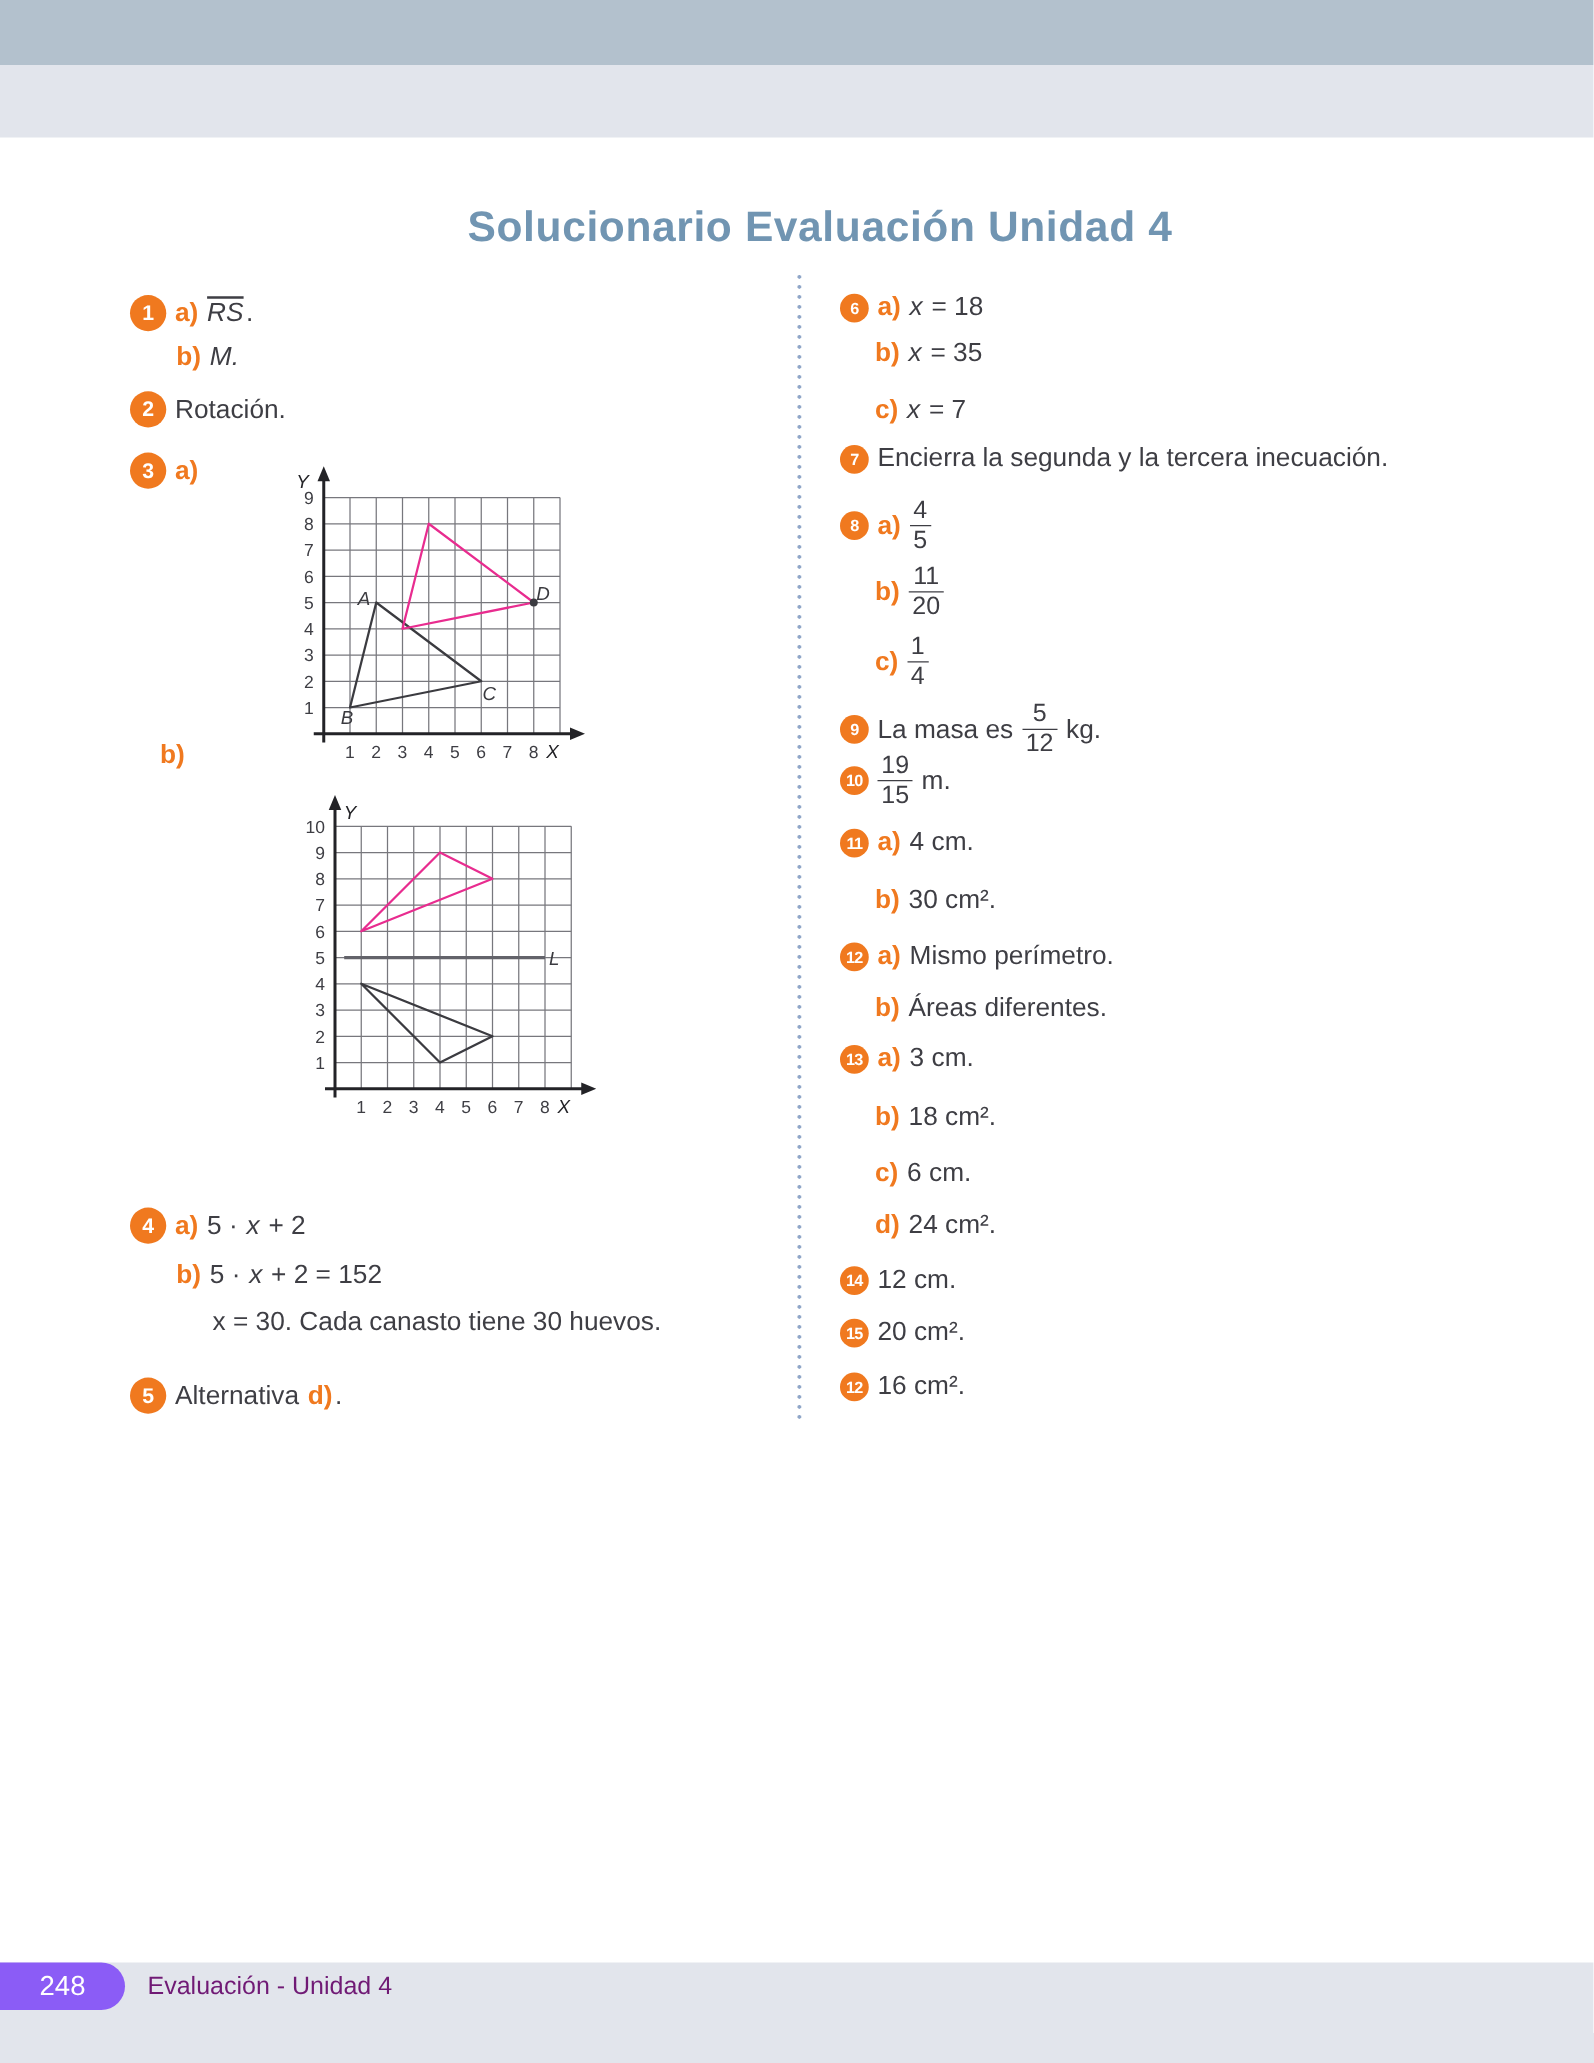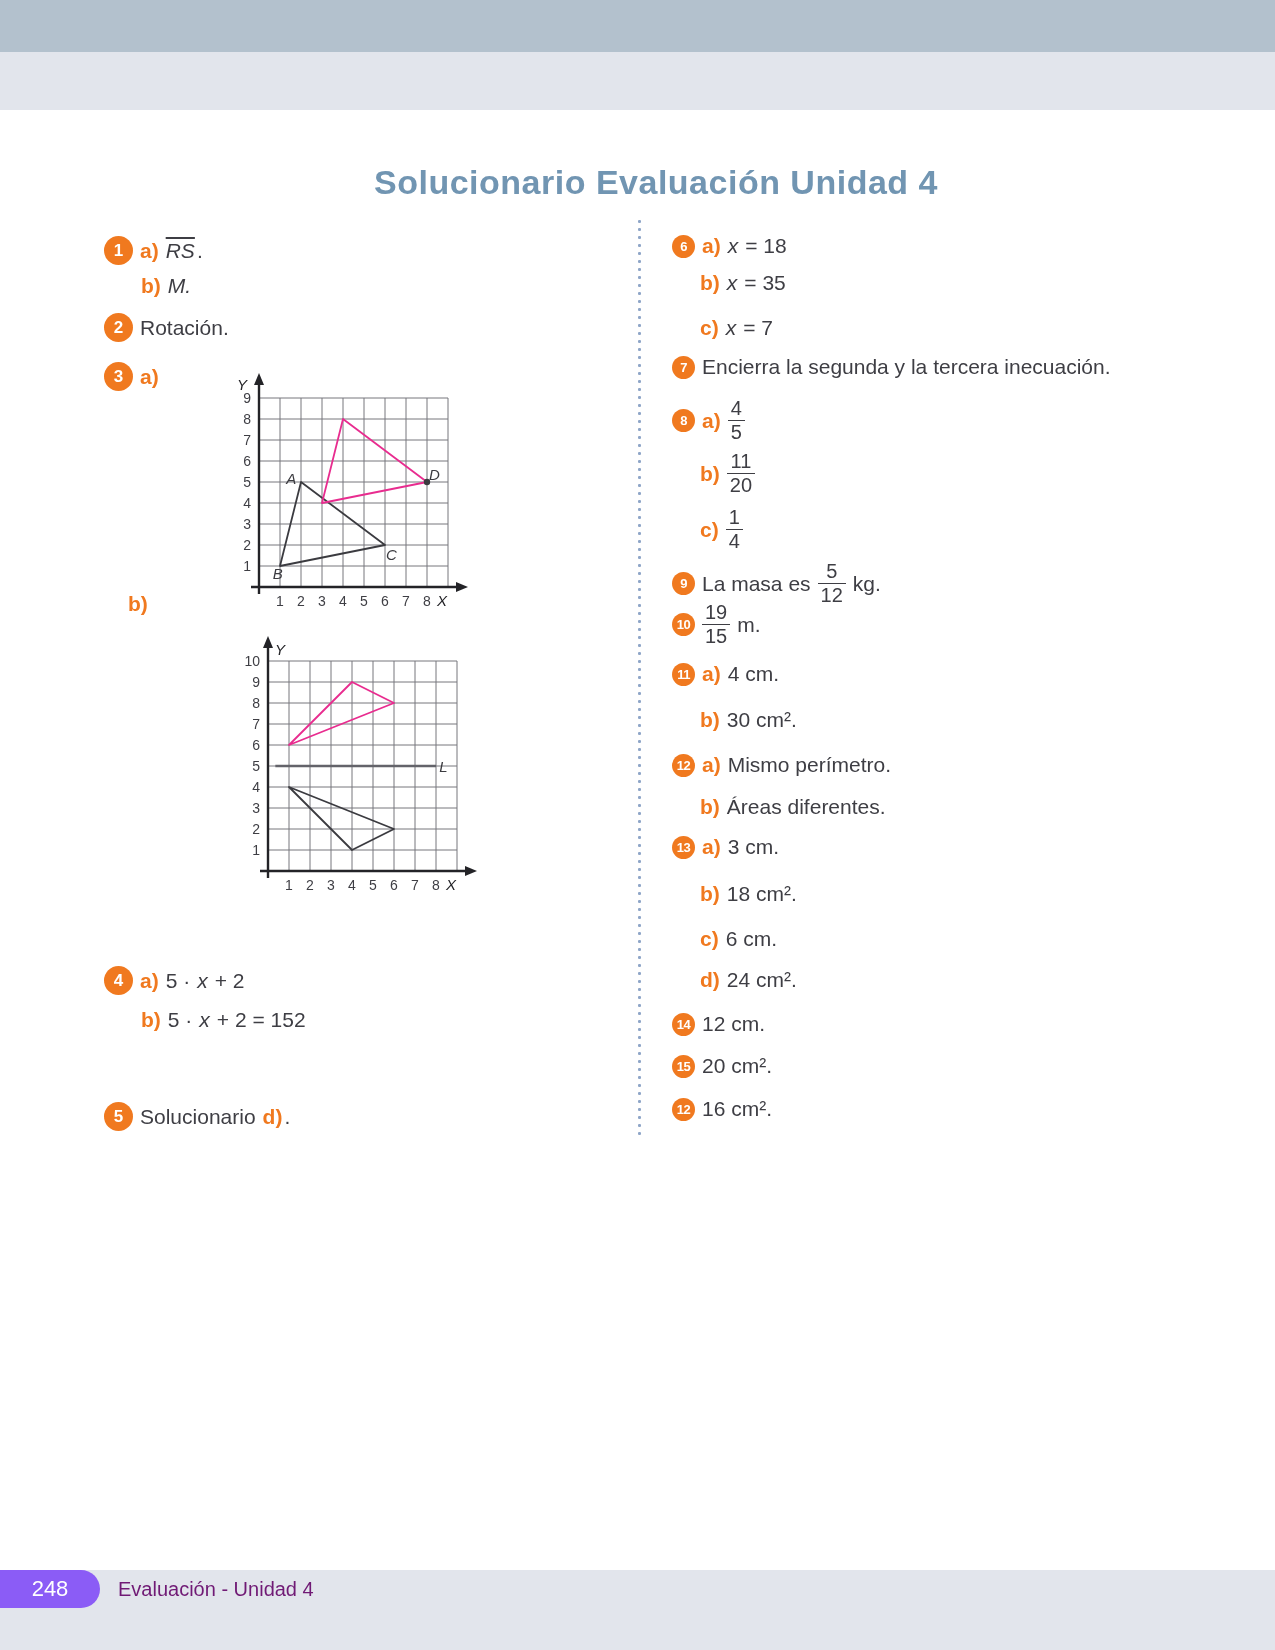--- a/index.html
+++ b/index.html
@@ -183,23 +183,26 @@
     <span>5 ·</span>
     <span class="italic">x</span>
     <span>+ 2</span>
   </div>
   <div class="row" style="left:141px;top:1008px">
     <span class="letter">b)</span>
     <span>5 ·</span>
     <span class="italic">x</span>
     <span>+ 2 = 152</span>
   </div>
+  <div class="row" style="left:170px;top:1046px">
+    <span>x = 30. Cada canasto tiene 30 huevos.</span>
+  </div>
   <div class="row" style="left:104px;top:1102px">
     <span class="badge">5</span>
-    <span>Solucionario</span>
+    <span>Alternativa</span>
     <span class="letter">d)</span>
     <span class="tight">.</span>
   </div>
 
   <div class="row" style="left:672px;top:234px">
     <span class="badge sm">6</span>
     <span class="letter">a)</span>
     <span class="italic">x</span>
     <span>= 18</span>
   </div>

